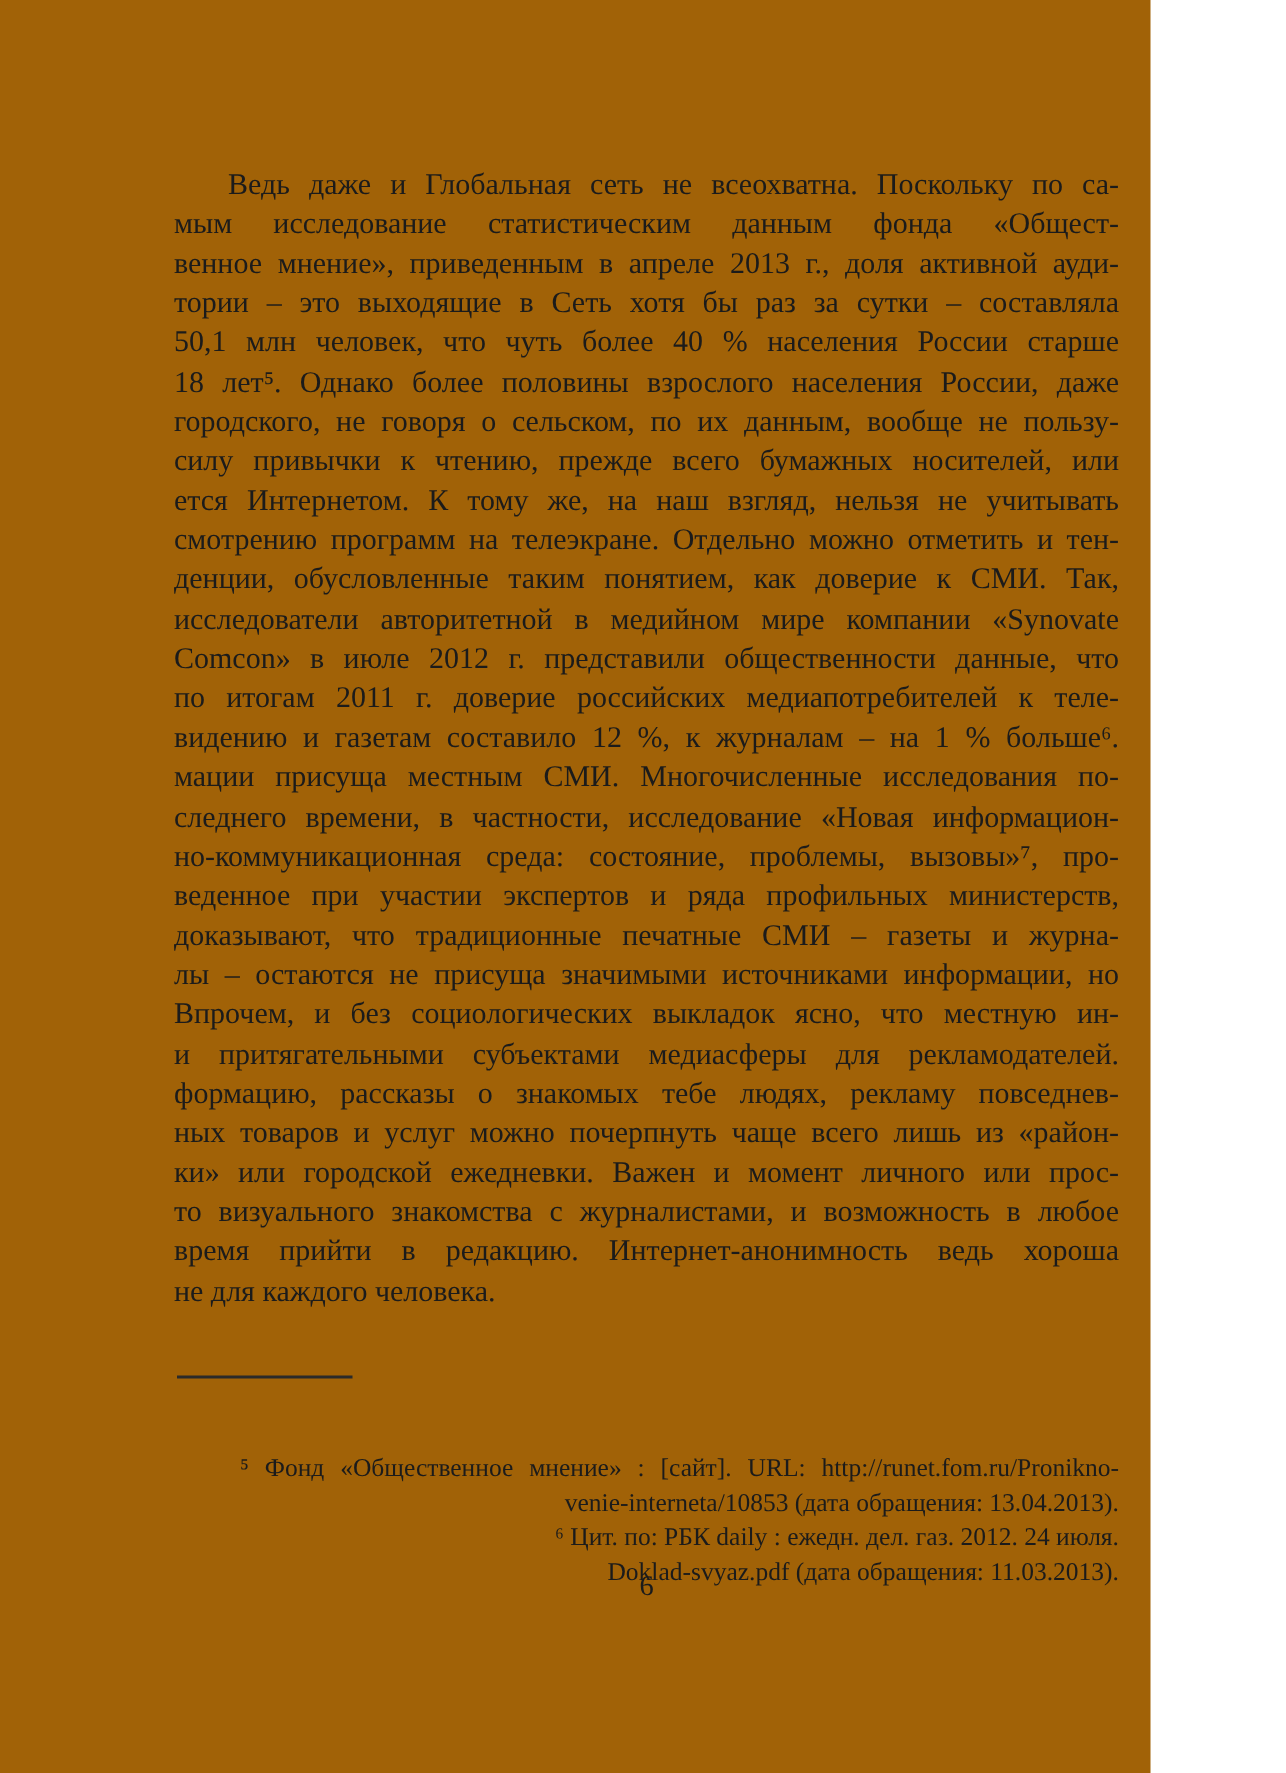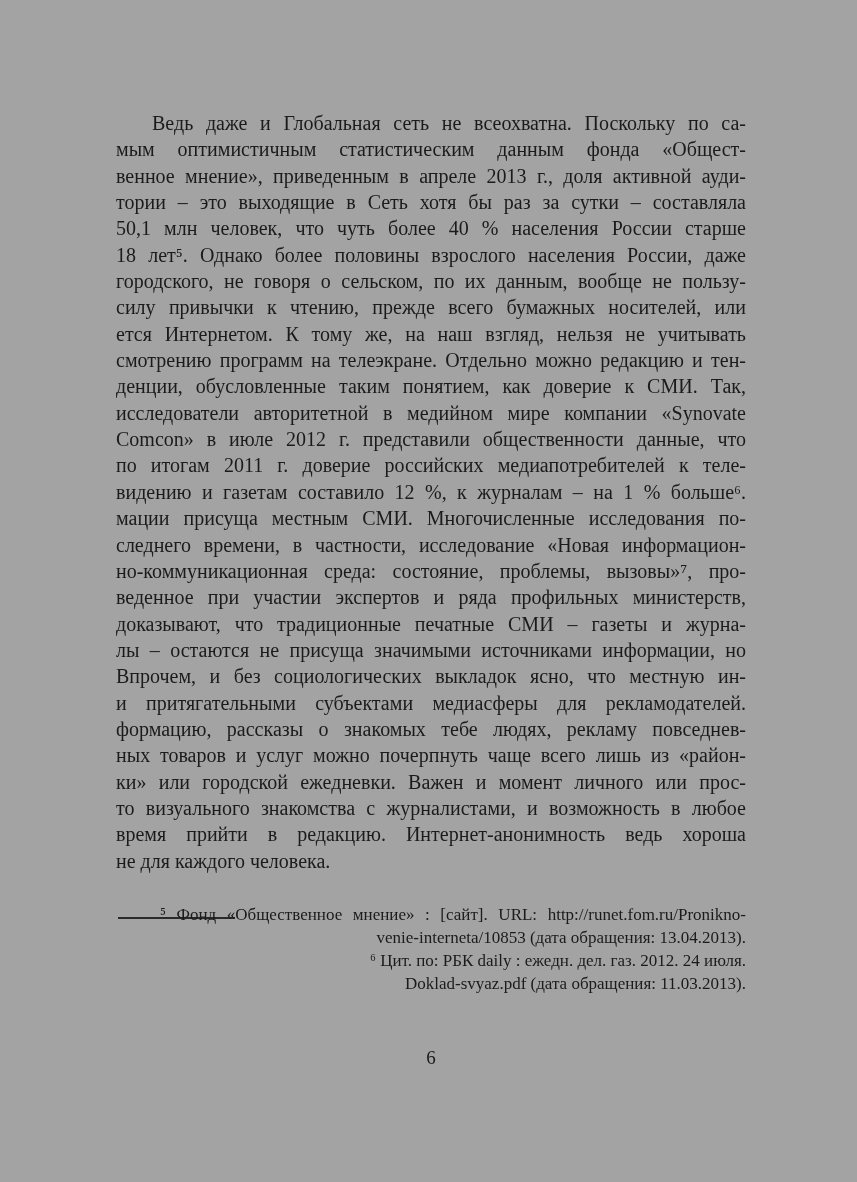--- a/index.html
+++ b/index.html
@@ -2,23 +2,23 @@
 <html lang="ru"><head>
 <meta charset="utf-8">
 <style>
   html, body {
     margin: 0;
     padding: 0;
     background: #ffffff;
   }
   .page {
     position: relative;
-    width: 857px;
+    width: 767px;
     height: 1182px;
-    background: #a3a3a3;
+    background: #a16207;
     overflow: hidden;
     font-family: "Liberation Serif", "DejaVu Serif", serif;
     color: #1b1b1b;
   }
   .textblock {
     position: absolute;
     left: 116px;
     top: 110px;
     width: 630px;
   }
@@ -43,21 +43,21 @@
     position: absolute;
     left: 118px;
     top: 917px;
     width: 117px;
     height: 2px;
     background: #2a2a2a;
   }
   .footnotes {
     position: absolute;
     left: 116px;
-    top: 903px;
+    top: 967px;
     width: 630px;
   }
   .fn-line {
     font-size: 17px;
     line-height: 23px;
     height: 23px;
     overflow: hidden;
     text-align: right;
   }
   .fn-line.fn-indent {
@@ -78,29 +78,29 @@
     line-height: 26px;
   }
 </style>
 </head>
 <body>
 
 <div class="page">
 
   <div class="textblock">
     <div class="line first">Ведь даже и Глобальная сеть не всеохватна. Поскольку по са-</div>
-    <div class="line">мым оптимистичным статистическим данным фонда «Общест-</div>
+    <div class="line">мым исследование статистическим данным фонда «Общест-</div>
     <div class="line">венное мнение», приведенным в апреле 2013 г., доля активной ауди-</div>
     <div class="line">тории – это выходящие в Сеть хотя бы раз за сутки – составляла</div>
     <div class="line">50,1 млн человек, что чуть более 40 % населения России старше</div>
     <div class="line">18 лет⁵. Однако более половины взрослого населения России, даже</div>
     <div class="line">городского, не говоря о сельском, по их данным, вообще не пользу-</div>
     <div class="line">силу привычки к чтению, прежде всего бумажных носителей, или</div>
     <div class="line">ется Интернетом. К тому же, на наш взгляд, нельзя не учитывать</div>
-    <div class="line">смотрению программ на телеэкране. Отдельно можно редакцию и тен-</div>
+    <div class="line">смотрению программ на телеэкране. Отдельно можно отметить и тен-</div>
     <div class="line">денции, обусловленные таким понятием, как доверие к СМИ. Так,</div>
     <div class="line">исследователи авторитетной в медийном мире компании «Synovate</div>
     <div class="line">Comcon» в июле 2012 г. представили общественности данные, что</div>
     <div class="line">по итогам 2011 г. доверие российских медиапотребителей к теле-</div>
     <div class="line">видению и газетам составило 12 %, к журналам – на 1 % больше⁶.</div>
     <div class="line">мации присуща местным СМИ. Многочисленные исследования по-</div>
     <div class="line">следнего времени, в частности, исследование «Новая информацион-</div>
     <div class="line">но-коммуникационная среда: состояние, проблемы, вызовы»⁷, про-</div>
     <div class="line">веденное при участии экспертов и ряда профильных министерств,</div>
     <div class="line">доказывают, что традиционные печатные СМИ – газеты и журна-</div>

